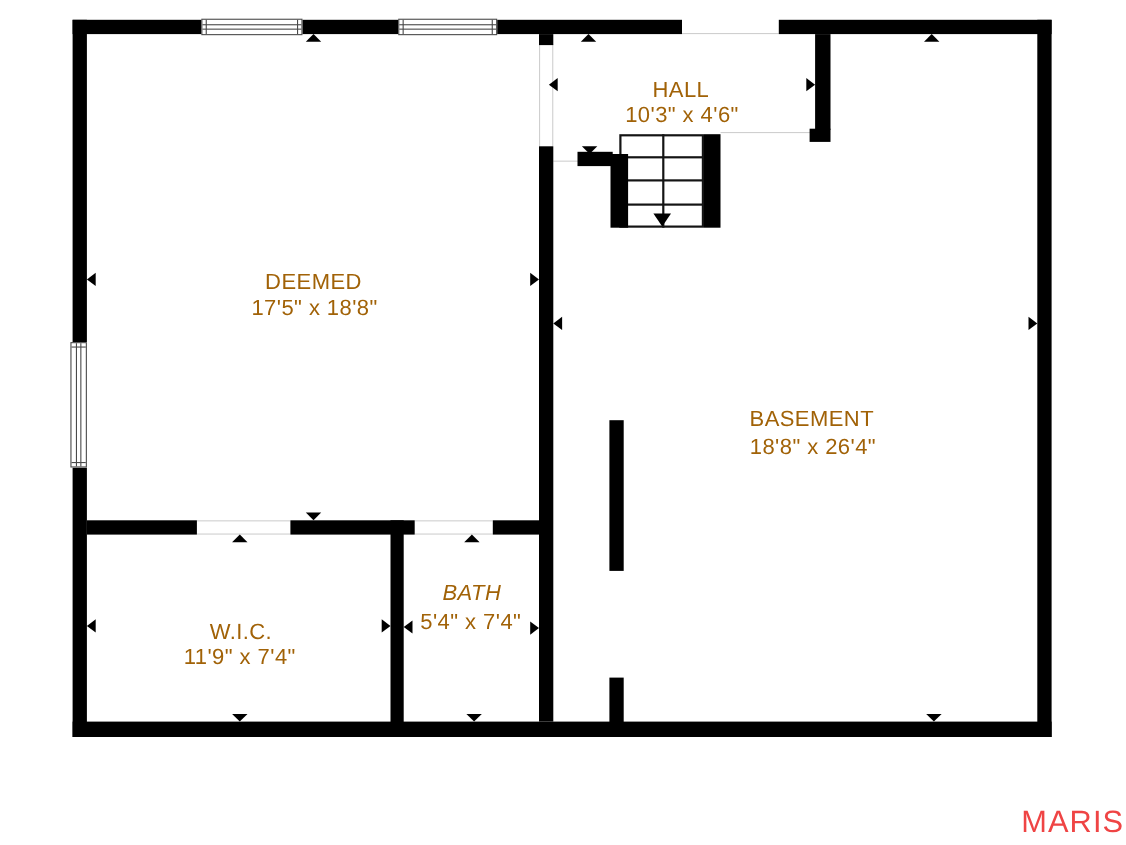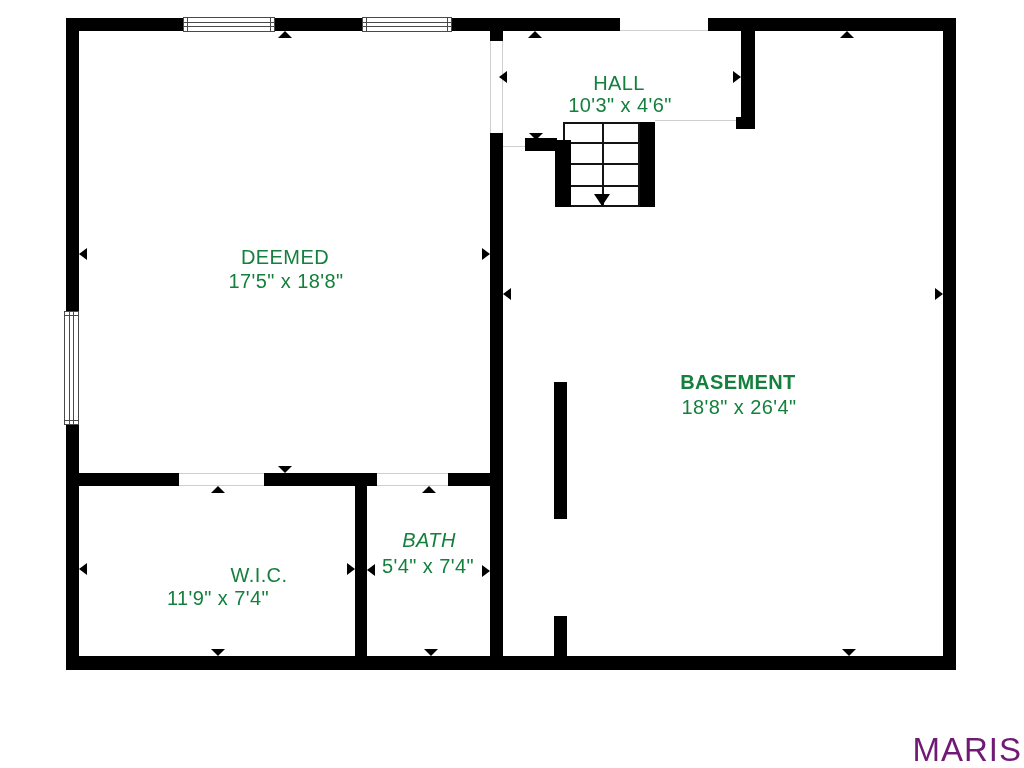--- a/index.html
+++ b/index.html
@@ -17,29 +17,29 @@
   .stairbox{position:absolute;background:#ffffff;border:2px solid #141414;box-sizing:border-box;z-index:2;}
   .stairline{position:absolute;background:#141414;z-index:2;}
   .tri{position:absolute;width:0;height:0;z-index:5;}
   .tri-up{border-left:7px solid transparent;border-right:7px solid transparent;border-bottom:7px solid #000;}
   .tri-down{border-left:7px solid transparent;border-right:7px solid transparent;border-top:7px solid #000;}
   .tri-left{border-top:6px solid transparent;border-bottom:6px solid transparent;border-right:8px solid #000;}
   .tri-right{border-top:6px solid transparent;border-bottom:6px solid transparent;border-left:8px solid #000;}
   .tri-stair{border-left:8px solid transparent;border-right:8px solid transparent;border-top:12px solid #000;z-index:2;}
   .room-name,.room-dims{
     position:absolute;transform:translate(-50%,-50%);
-    color:#15803d;font-size:20px;letter-spacing:0.4px;white-space:nowrap;z-index:6;
+    color:#a16207;font-size:20px;letter-spacing:0.4px;white-space:nowrap;z-index:6;
   }
   .footer{
     position:absolute;transform:translate(-50%,-50%);
     color:#c3c3c3;font-size:10px;letter-spacing:0.2px;white-space:nowrap;z-index:6;
   }
   .watermark{
     position:absolute;
-    color:#701a75;font-size:33px;letter-spacing:1px;white-space:nowrap;z-index:6;
+    color:#ef4444;font-size:28px;letter-spacing:1px;white-space:nowrap;z-index:6;
   }
 </style>
 </head>
 <body>
 
 <div id="plan">
   <div class="watermark" style="right: 2px; top: 731px;">MARIS</div>
 <div class="thin" style="left: 620px; top: 30px; width: 88px; height: 1px;"></div>
     <div class="thin" style="left: 490px; top: 40px; width: 1px; height: 93px;"></div>
     <div class="thin" style="left: 502px; top: 40px; width: 1px; height: 93px;"></div>
@@ -109,19 +109,19 @@
     <div class="tri tri-left" style="left: 79px; top: 563px;"></div>
     <div class="tri tri-right" style="left: 347px; top: 563px;"></div>
     <div class="tri tri-up" style="left: 422px; top: 486px;"></div>
     <div class="tri tri-down" style="left: 424px; top: 649px;"></div>
     <div class="tri tri-left" style="left: 367px; top: 564px;"></div>
     <div class="tri tri-right" style="left: 482px; top: 565px;"></div>
     <div class="room-name" style="left: 619px; top: 83px;">HALL</div>
     <div class="room-dims" style="left: 620px; top: 105px;">10'3" x 4'6"</div>
     <div class="room-name" style="left: 285px; top: 257px;">DEEMED</div>
     <div class="room-dims" style="left: 286px; top: 281px;">17'5" x 18'8"</div>
-    <div class="room-name" style="left: 738px; top: 382px; font-weight: bold;">BASEMENT</div>
+    <div class="room-name" style="left: 738px; top: 382px;">BASEMENT</div>
     <div class="room-dims" style="left: 739px; top: 407px;">18'8" x 26'4"</div>
-    <div class="room-name" style="left: 219px; top: 575px; margin-left: 40px;">W.I.C.</div>
+    <div class="room-name" style="left: 219px; top: 575px;">W.I.C.</div>
     <div class="room-dims" style="left: 218px; top: 598px;">11'9" x 7'4"</div>
     <div class="room-name" style="left: 429px; top: 540px; font-style: italic;">BATH</div>
     <div class="room-dims" style="left: 428px; top: 566px;">5'4" x 7'4"</div>
   </div>
 
 </body></html>

